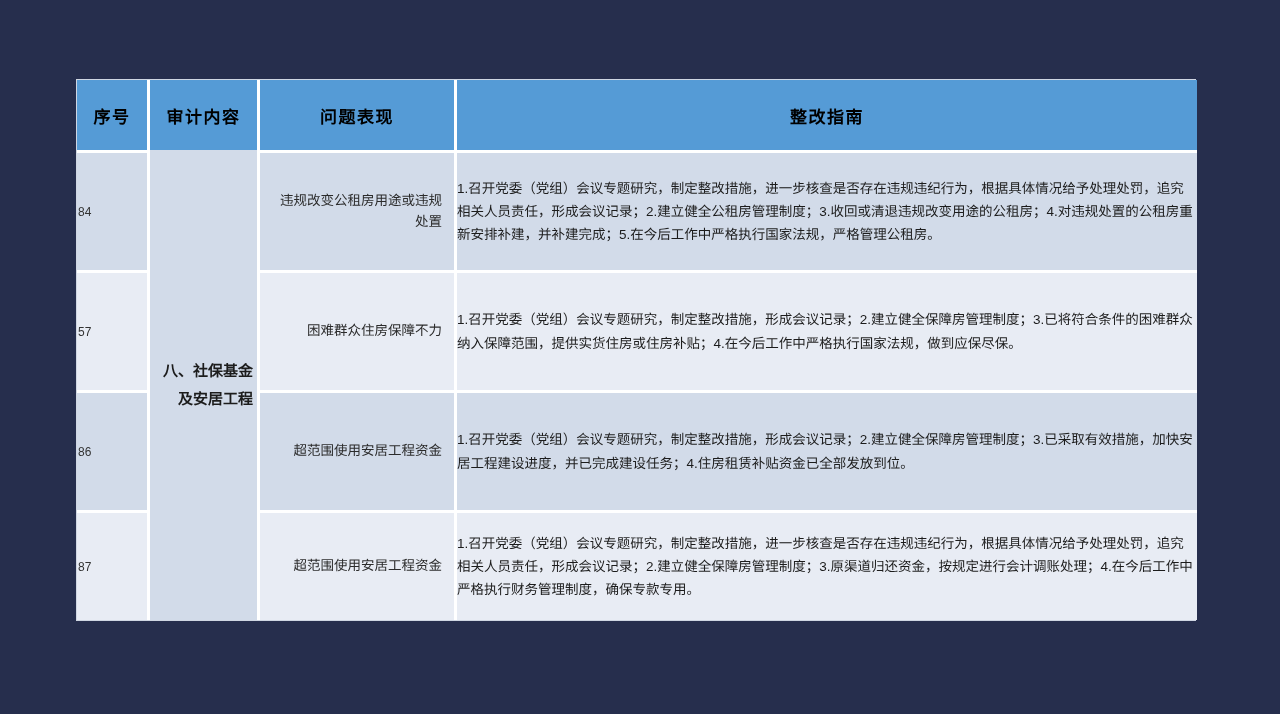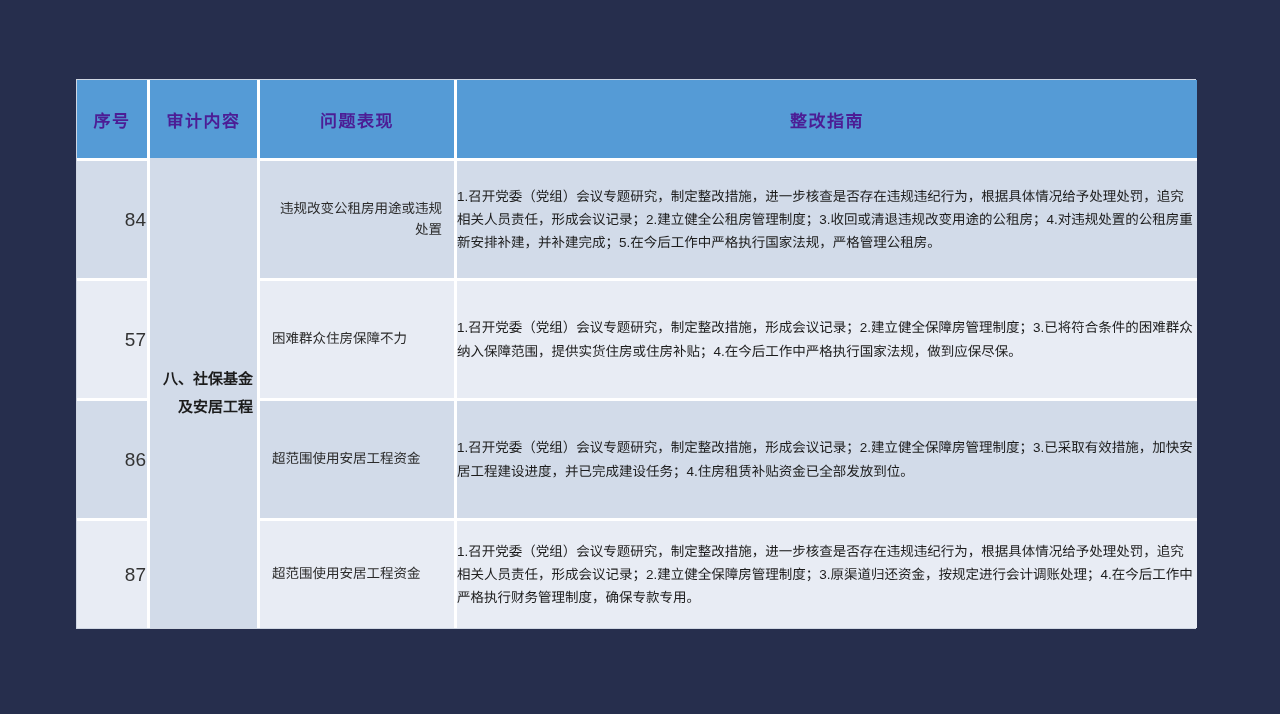--- a/index.html
+++ b/index.html
@@ -40,65 +40,65 @@
 
   
   col.c-no      { width: 73px; }
   col.c-content { width: 110px; }
   col.c-problem { width: 197px; }
   col.c-guide   { width: 740px; }
 
   
   thead th {
     background: #559bd6;
-    color: #4c1d95;
+    color: #000000;
     font-size: 17px;
     font-weight: bold;
     letter-spacing: 1.5px;
     text-align: center;
     vertical-align: middle;
-    height: 78px;
+    height: 70px;
     padding: 0 6px;
     border-right: 3px solid #ffffff;
     box-sizing: border-box;
   }
   thead th:last-child { border-right: none; font-family: Liberation Serif, serif; }
 
   
   tbody td {
     border-right: 3px solid #ffffff;
     border-top: 3px solid #ffffff;
     vertical-align: middle;
     box-sizing: border-box;
     color: #2b2b2b;
   }
   tbody td:last-child { border-right: none; }
 
   tbody tr.band-dark td { background: #d2dbe9; }
   tbody tr.band-light td { background: #e8ecf4; }
 
   td.cell-no {
-    text-align: right;
-    font-size: 19px;
+    text-align: left;
+    font-size: 12px;
     color: #333333;
   }
 
   td.cell-content {
     text-align: right;
     font-size: 15px;
     font-weight: bold;
     color: #1c1c1c;
     line-height: 1.9;
     background: #d2dbe9 !important;
     border-top: none !important;
     padding: 0 4px;
   }
 
   td.cell-problem {
-    text-align: left;
+    text-align: right;
     font-size: 13.5px;
     color: #2b2b2b;
     line-height: 1.55;
     padding: 0 12px;
   }
   td.cell-problem.align-left { text-align: right; }
 
   td.cell-guide {
     text-align: left;
     font-size: 13.5px;

